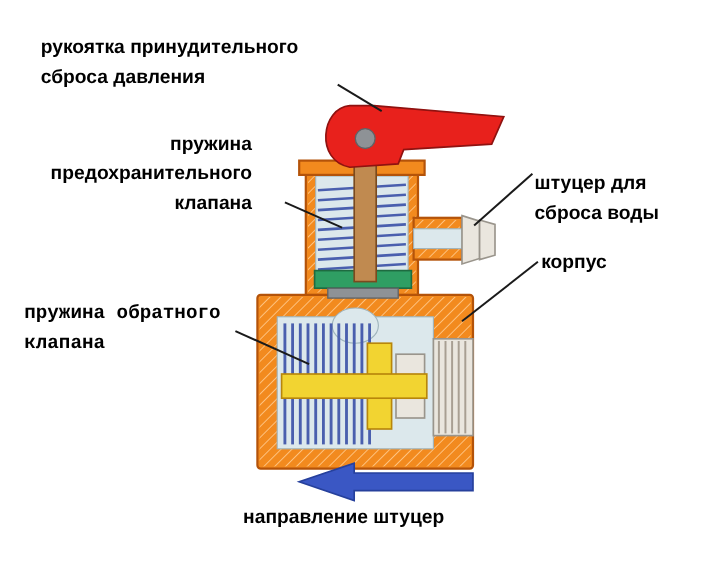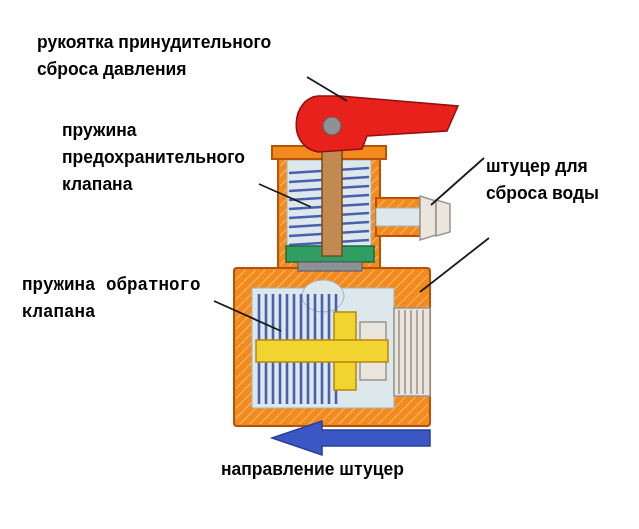--- a/index.html
+++ b/index.html
@@ -131,25 +131,26 @@
       <line x1="259" y1="184" x2="311" y2="207"></line>
       <line x1="484" y1="158" x2="431" y2="205"></line>
       <line x1="489" y1="238" x2="420" y2="292"></line>
       <line x1="214" y1="301" x2="281" y2="331"></line>
     </g>
   </svg>
 
   <div class="label" style="left:37px; top:29px;">рукоятка принудительного
 сброса давления</div>
 
-  <div class="label" style="left:62px; top:117px;">пружина
+  <div class="label" style="left:46px; top:117px;text-align:right;">пружина
 предохранительного
 клапана</div>
 
   <div class="label" style="left:486px; top:121px;margin-top:32px;">штуцер для
 сброса воды</div>
 
+  <div class="label" style="left:492px; top:225px;">корпус</div>
 
   <div class="label" style="left:22px; top:272px;font-family:Liberation Mono, monospace;">пружина обратного
 клапана</div>
 
   <div class="label" style="left:221px; top:456px;">направление штуцер</div>
 </div>
 
 </body></html>

